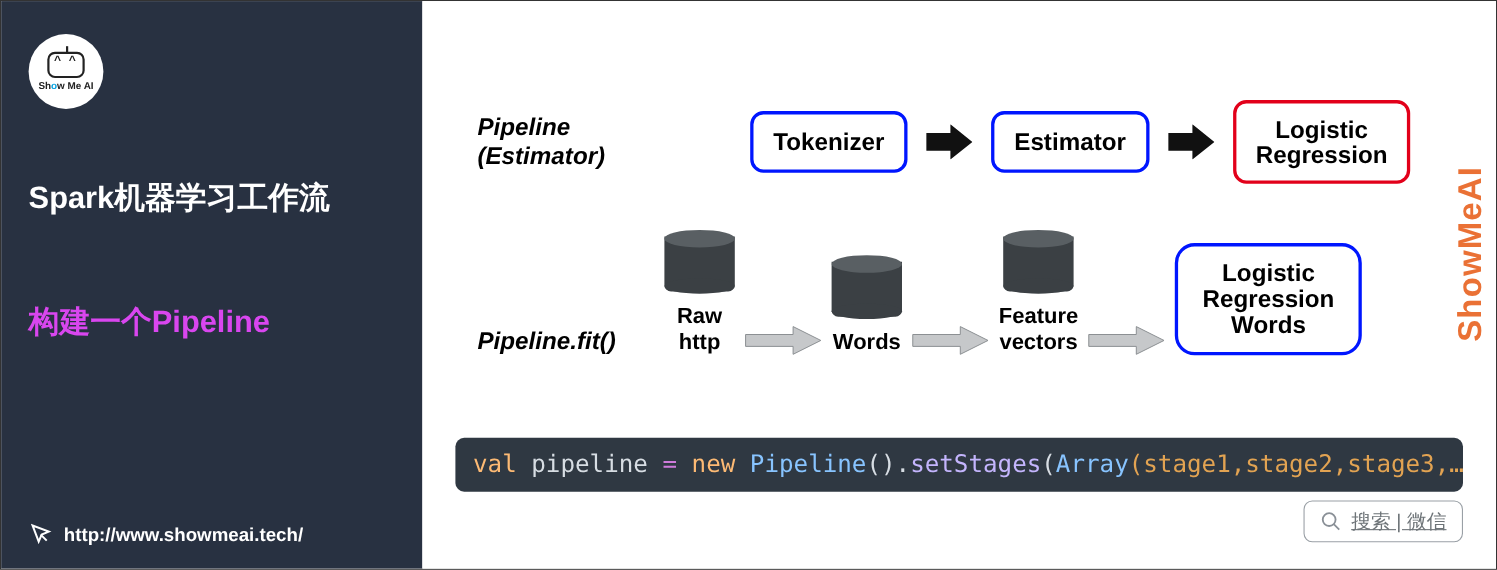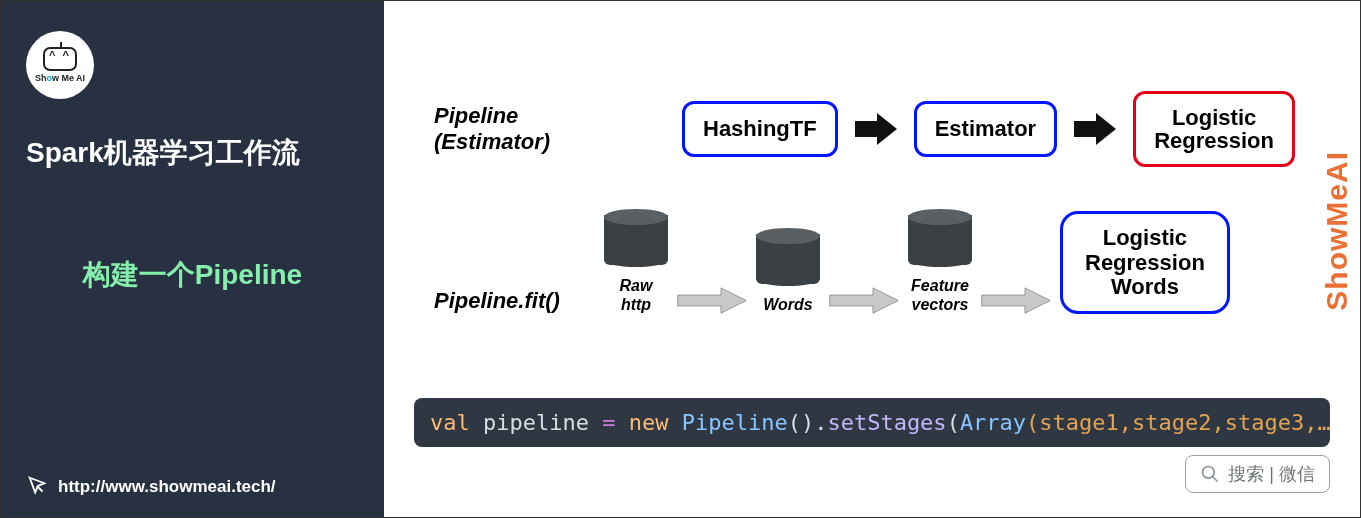--- a/index.html
+++ b/index.html
@@ -1,27 +1,27 @@
 <!DOCTYPE html>
 <html><head>
 <meta charset="utf-8">
 <style>
 * { margin: 0; padding: 0; box-sizing: border-box; }
 body { font-family: "Helvetica Neue", Arial, "PingFang SC", "Microsoft YaHei", sans-serif; width: 1361px; height: 518px; display: flex; border: 1px solid #333; }
 
 
-.sidebar { width: 383px; background: #283141; color: #fff; padding: 30px 25px 20px 25px; display: flex; flex-direction: column; position: relative; }
+.sidebar { width: 383px; background: #283141; color: #fff; padding: 30px 25px 20px 25px; display: flex; flex-direction: column; position: relative; gap: 27px; }
 .logo { width: 68px; height: 68px; background: #fff; border-radius: 50%; display: flex; flex-direction: column; align-items: center; justify-content: center; margin-bottom: 35px; }
 .logo-face { width: 34px; height: 24px; border: 2.5px solid #222; border-radius: 7px; position: relative; margin-bottom: 2px; }
 .logo-face::before { content: ""; position: absolute; top: -7px; left: 50%; width: 2px; height: 6px; background: #222; }
 .logo-face::after { content: "^ ^"; position: absolute; left: 0; right: 0; text-align: center; top: 0px; font-size: 11px; color: #222; letter-spacing: 2px; font-weight: bold;}
 .logo-text { font-size: 9px; font-weight: 700; color: #222; }
 .logo-text .o { color: #07a3e0; }
-.sb-title { font-size: 28px; font-weight: 700; color: #fff; margin-bottom: 76px; }
-.sb-accent { font-size: 28px; font-weight: 700; color: #86efac; line-height: 1.9; text-align: center; }
+.sb-title { font-size: 28px; font-weight: 700; color: #fff; margin-bottom: 40px; }
+.sb-accent { font-size: 28px; font-weight: 700; color: #d946ef; line-height: 1.9; }
 .sb-footer { margin-top: auto; display: flex; align-items: flex-end; gap: 10px; font-size: 17px; font-weight: 600; }
 
 
 .main { flex: 1; background: #fff; position: relative; padding: 20px; }
 .watermark { position: absolute; right: 6px; top: 150px; color: #e96a2b; font-weight: 800; font-size: 30px; writing-mode: vertical-rl; transform: rotate(180deg); letter-spacing: 1px; opacity: .95; }
 
 .diagram { padding: 70px 40px 0 30px; }
 .row { display: flex; align-items: center; }
 .row1 { gap: 14px; }
 .lbl { width: 160px; font-style: italic; font-weight: 700; font-size: 22px; line-height: 1.2; }
@@ -31,35 +31,35 @@
 .big-arrow { width: 48px; text-align: center; }
 .big-arrow svg { display: block; margin: auto; }
 
 .row2 { margin-top: 42px; gap: 0; align-items: flex-end; }
 .row2 .lbl { padding-top: 30px; width: 170px; }
 .col { display: flex; flex-direction: column; align-items: center; }
 .cyl { width: 64px; height: 56px; position: relative; }
 .cyl::before { content:""; position:absolute; top:6px; left:0; right:0; bottom:0; background:#3b4044; border-radius:0 0 6px 6px; }
 .cyl::after { content:""; position:absolute; top:0; left:0; right:0; height:16px; background:#595f63; border-radius:50%; }
 .cyl-bot { position:absolute; bottom:-2px; left:0; right:0; height:14px; background:#3b4044; border-radius:50%; }
-.cap { font-size: 16px; font-weight: 600; text-align: center; margin-top: 12px; line-height: 1.15; font-style: italic; }
+.cap { font-size: 20px; font-weight: 600; text-align: center; margin-top: 12px; line-height: 1.15; }
 .grey-arrow { width: 88px; padding: 18px 8px 0 8px; }
 .grey-arrow svg { display:block; width:100%; }
 .model-box { border: 3px solid #0016ff; border-radius: 18px; padding: 12px 22px; font-weight: 800; font-size: 22px; text-align: center; line-height: 1.1; margin-top: -6px; }
 
 
 .codebar { position: absolute; left: 30px; right: 30px; bottom: 70px; background: #2f3842; color: #d7dde3; border-radius: 8px; font-family: "Menlo","Consolas",monospace; font-size: 22px; padding: 12px 16px; white-space: nowrap; overflow: hidden; }
 .tok-kw { color: #fdba74; }
 .tok-op { color: #cf7bdb; }
 .tok-cls { color: #88c4ff; }
 .tok-fn { color: #c4b5fd; }
 .tok-arg { color: #e2a352; }
 
 
-.search { position: absolute; right: 30px; bottom: 24px; border: 1px solid #9aa0a6; border-radius: 8px; padding: 6px 14px; display: flex; align-items: center; gap: 8px; font-size: 18px; color: #6e7478; background: #fff; }
+.search { position: absolute; right: 30px; bottom: 24px; border: 1px solid #9aa0a6; border-radius: 8px; padding: 6px 14px; display: flex; align-items: center; gap: 8px; font-size: 18px; color: #6e7478; background: #fff; text-decoration: underline; }
 .search .strong { color: #111; font-weight: 800; letter-spacing: .5px; }
 </style>
 </head>
 <body>
 
 <div class="sidebar">
   <div class="logo">
     <div class="logo-face"></div>
     <div class="logo-text">
       <span>Sh</span><span class="o">o</span><span>w Me AI</span>
@@ -82,21 +82,21 @@
   <div class="watermark">ShowMeAI</div>
 
   <div class="diagram">
 
     <div class="row row1">
       <div class="lbl">
         <div>Pipeline</div>
         <div>(Estimator)</div>
       </div>
       <div style="width:60px"></div>
-      <div class="stage">HashingTF</div>
+      <div class="stage">Tokenizer</div>
       <div class="big-arrow">
         <svg width="42" height="32" viewBox="0 0 42 32">
             <path d="M0 8h22V0l20 16-20 16v-8H0z" fill="#111"></path>
           </svg>
       </div>
       <div class="stage">Estimator</div>
       <div class="big-arrow">
         <svg width="42" height="32" viewBox="0 0 42 32">
             <path d="M0 8h22V0l20 16-20 16v-8H0z" fill="#111"></path>
           </svg>

